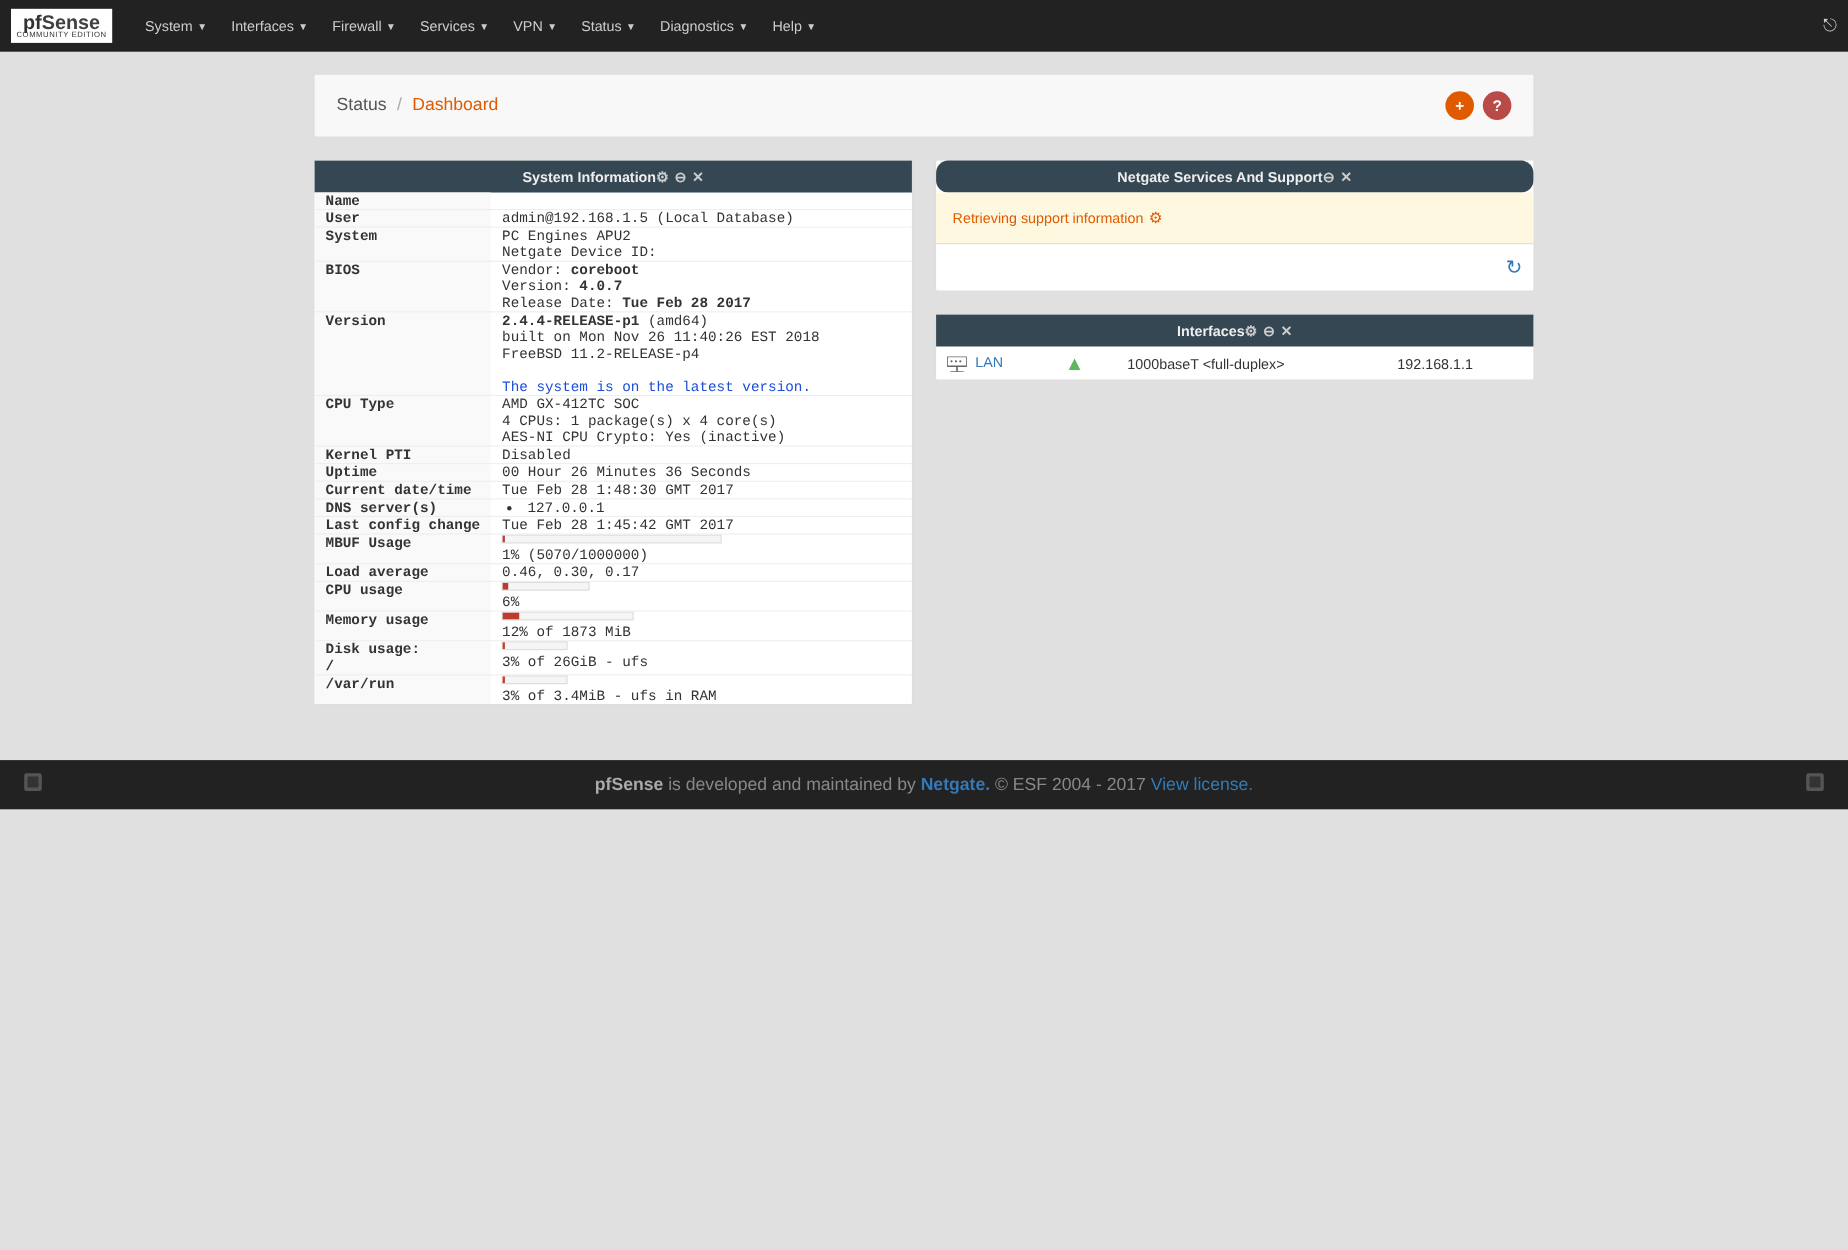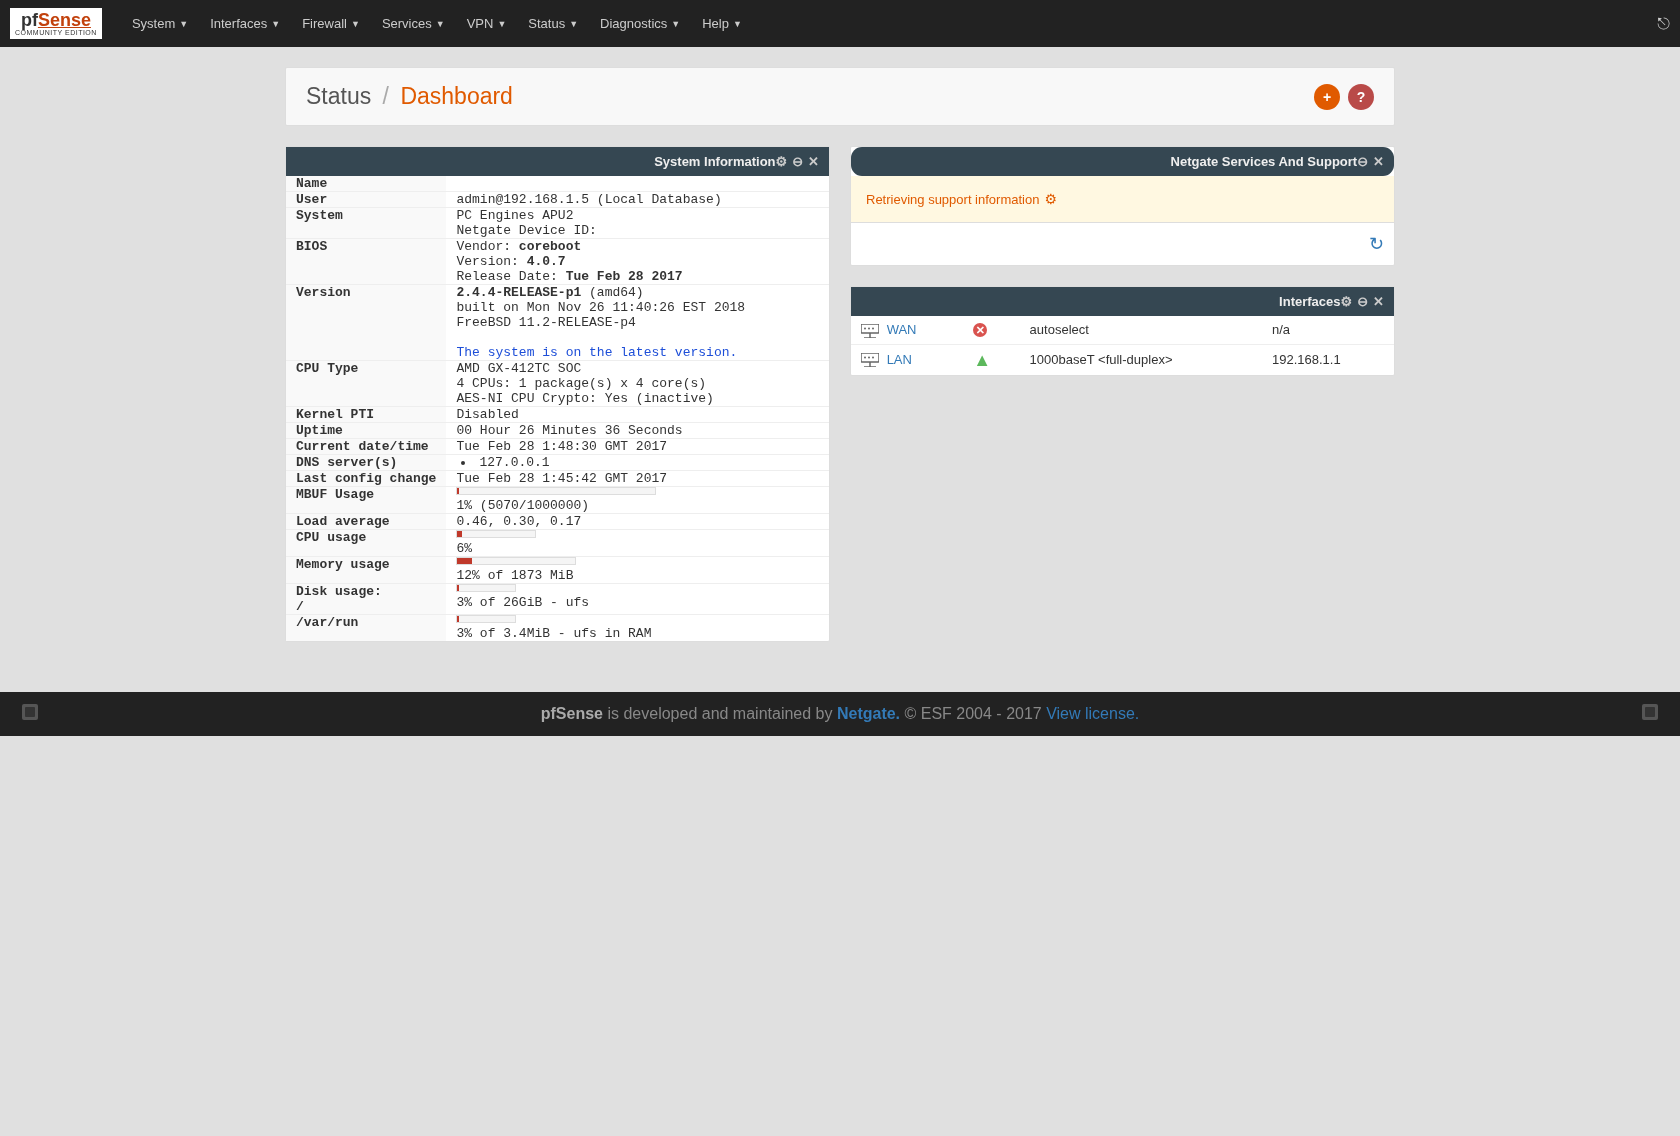--- a/index.html
+++ b/index.html
@@ -2,46 +2,46 @@
 <html><head>
   <meta charset="utf-8">
   <style>
     * { box-sizing: border-box; margin: 0; padding: 0; }
     body { font-family: "Helvetica Neue", Helvetica, Arial, sans-serif; font-size: 13px; background: #e0e0e0; color: #333; }
 
     
     .navbar { background: #222; color: #ccc; height: 47px; display: flex; align-items: center; padding: 0 10px; }
     .navbar-brand { background: white; padding: 3px 5px; margin-right: 20px; display: flex; flex-direction: column; align-items: center; }
     .navbar-brand .pf { font-size: 18px; font-weight: bold; color: #333; line-height: 1; }
-    .navbar-brand .pf span { color: #c2410c; text-decoration: underline; }
+    .navbar-brand .pf span { color: #404040; }
     .navbar-brand .edition { font-size: 7px; color: #333; letter-spacing: 0.5px; }
     .nav-items { display: flex; gap: 2px; flex: 1; }
     .nav-item { color: #ccc; padding: 5px 10px; cursor: pointer; display: flex; align-items: center; gap: 4px; font-size: 13px; }
     .nav-item .caret { font-size: 9px; }
     .nav-right { margin-left: auto; color: #ccc; font-size: 16px; cursor: pointer; }
 
     
     .content { max-width: 1140px; margin: 0 auto; padding: 20px 15px; }
 
     
     .page-header { background: #f8f8f8; border: 1px solid #ddd; padding: 15px 20px; margin-bottom: 20px; display: flex; align-items: center; justify-content: space-between; border-radius: 2px; }
-    .page-header-title { font-size: 23px; color: #333; }
+    .page-header-title { font-size: 16px; color: #333; }
     .page-header-title .slash { color: #aaa; margin: 0 5px; }
     .page-header-title .dashboard { color: #e05a00; }
     .page-header-actions { display: flex; gap: 8px; }
     .btn-circle { width: 26px; height: 26px; border-radius: 50%; display: flex; align-items: center; justify-content: center; cursor: pointer; font-size: 14px; font-weight: bold; }
     .btn-add { background: #e05a00; color: white; border: none; }
     .btn-help { background: #b94a48; color: white; border: none; }
 
     
     .dashboard-grid { display: grid; grid-template-columns: 1fr 1fr; gap: 20px; align-items: start; }
 
     
     .widget { background: white; border: 1px solid #ddd; border-radius: 2px; }
-    .widget-header { background: #354752; color: #eee; padding: 7px 10px; display: flex; align-items: center; justify-content: flex-end; font-size: 13px; font-weight: bold; }
+    .widget-header { background: #354752; color: #eee; padding: 7px 10px; display: flex; align-items: center; justify-content: center; font-size: 13px; font-weight: bold; }
     .widget-header-actions { display: flex; gap: 5px; align-items: center; }
     .widget-action-icon { cursor: pointer; font-size: 13px; color: #ccc; }
     .netgate-header { background: #354752; border-radius: 11px; }
 
     
     .info-table { width: 100%; border-collapse: collapse; }
     .info-table tr { border-bottom: 1px solid #eee; }
     .info-table tr:last-child { border-bottom: none; }
     .info-table td { padding: 0 10px; vertical-align: top; font-family: Liberation Mono, monospace; }
     .info-table td:first-child { font-weight: bold; width: 150px; white-space: nowrap; color: #333; background: #f9f9f9; }
@@ -267,38 +267,20 @@
         <div class="widget-header">
           <span>Interfaces</span>
           <div class="widget-header-actions">
             <span class="widget-action-icon">⚙</span>
             <span class="widget-action-icon">⊖</span>
             <span class="widget-action-icon">✕</span>
           </div>
         </div>
         <table class="interfaces-table">
           <tbody>
-            <tr>
-              <td>
-                <svg width="18" height="14" viewBox="0 0 18 14" style="vertical-align:middle;margin-right:4px;">
-                  <rect x="0" y="0" width="18" height="9" rx="1" fill="none" stroke="#666" stroke-width="1.5"></rect>
-                  <line x1="9" y1="9" x2="9" y2="14" stroke="#666" stroke-width="1.5"></line>
-                  <line x1="3" y1="14" x2="15" y2="14" stroke="#666" stroke-width="1.5"></line>
-                  <circle cx="4" cy="4.5" r="1" fill="#666"></circle>
-                  <circle cx="8" cy="4.5" r="1" fill="#666"></circle>
-                  <circle cx="12" cy="4.5" r="1" fill="#666"></circle>
-                </svg>
-                <span class="iface-name">WAN</span>
-              </td>
-              <td>
-                <span class="status-dot status-red">✕</span>
-              </td>
-              <td>autoselect</td>
-              <td>n/a</td>
-            </tr>
             <tr>
               <td>
                 <svg width="18" height="14" viewBox="0 0 18 14" style="vertical-align:middle;margin-right:4px;">
                   <rect x="0" y="0" width="18" height="9" rx="1" fill="none" stroke="#666" stroke-width="1.5"></rect>
                   <line x1="9" y1="9" x2="9" y2="14" stroke="#666" stroke-width="1.5"></line>
                   <line x1="3" y1="14" x2="15" y2="14" stroke="#666" stroke-width="1.5"></line>
                   <circle cx="4" cy="4.5" r="1" fill="#666"></circle>
                   <circle cx="8" cy="4.5" r="1" fill="#666"></circle>
                   <circle cx="12" cy="4.5" r="1" fill="#666"></circle>
                 </svg>

